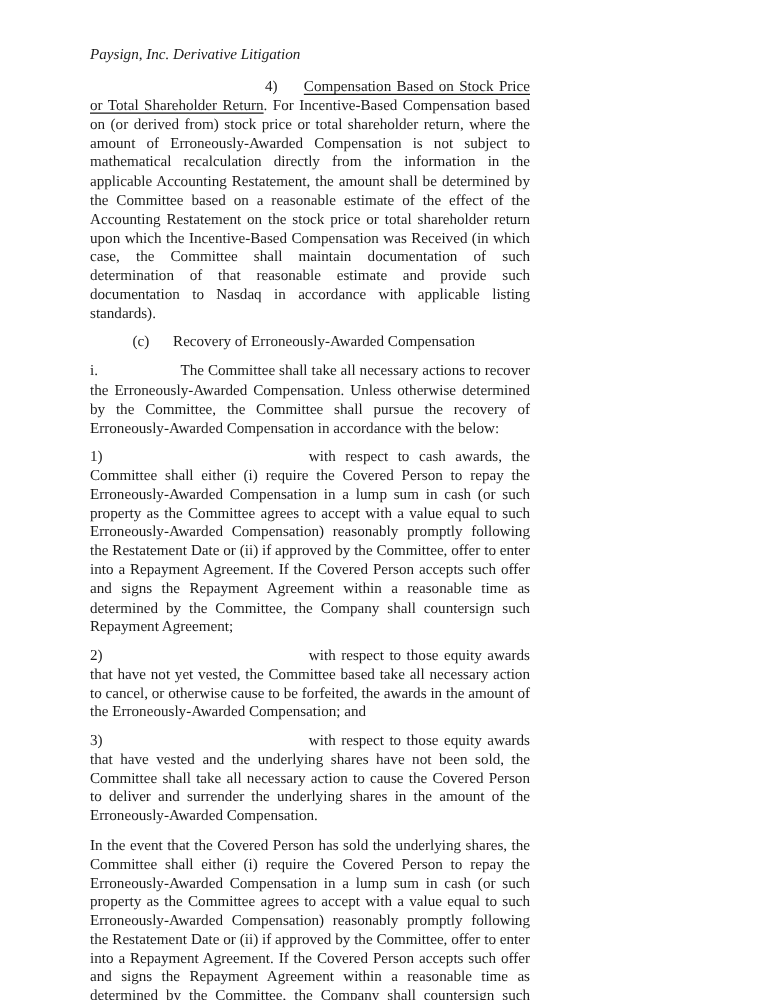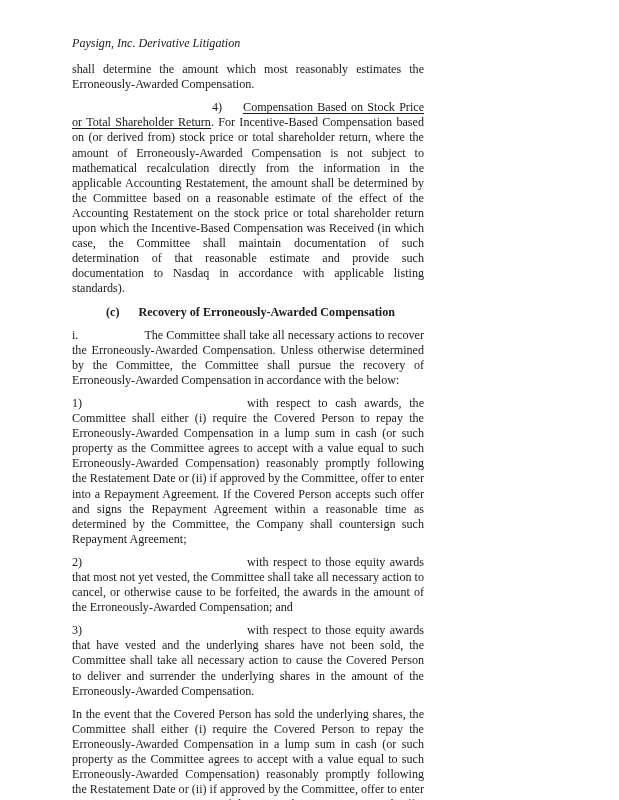--- a/index.html
+++ b/index.html
@@ -29,21 +29,21 @@
   }
   .page-label {
     margin: 0 0 13px 0;
   }
   .para {
     margin: 0 0 8px 0;
     text-align: justify;
   }
   .section-heading {
     margin: 4px 0 8px 0;
-    font-weight: bold;
+    font-weight: normal;
     text-align: left;
   }
   .tab {
     display: inline-block;
     height: 1px;
     vertical-align: baseline;
   }
   .t-item4-indent { width: 140px; }
   .t-item4-gap    { width: 21px; }
   .t-sec-indent   { width: 34px; }
@@ -57,29 +57,28 @@
 </style>
 </head>
 <body>
 
 <div class="page">
 
   <div>
     <p class="case-title">Paysign, Inc. Derivative Litigation</p>
   </div>
 
-  <p class="para">shall determine the amount which most reasonably estimates the Erroneously-Awarded Compensation.</p>
 
   <p class="para"><span class="tab t-item4-indent"></span><span>4)</span><span class="tab t-item4-gap"></span><span class="u">Compensation Based on Stock Price or Total Shareholder Return</span><span>. For Incentive-Based Compensation based on (or derived from) stock price or total shareholder return, where the amount of Erroneously-Awarded Compensation is not subject to mathematical recalculation directly from the information in the applicable Accounting Restatement, the amount shall be determined by the Committee based on a reasonable estimate of the effect of the Accounting Restatement on the stock price or total shareholder return upon which the Incentive-Based Compensation was Received (in which case, the Committee shall maintain documentation of such determination of that reasonable estimate and provide such documentation to Nasdaq in accordance with applicable listing standards).</span></p>
 
   <p class="section-heading"><span class="tab t-sec-indent"></span><span>(c)</span><span class="tab t-sec-gap"></span><span>Recovery of Erroneously-Awarded Compensation</span></p>
 
   <p class="para"><span>i.</span><span class="tab t-roman-gap"></span><span>The Committee shall take all necessary actions to recover the Erroneously-Awarded Compensation. Unless otherwise determined by the Committee, the Committee shall pursue the recovery of Erroneously-Awarded Compensation in accordance with the below:</span></p>
 
   <p class="para"><span>1)</span><span class="tab t-num-gap"></span><span>with respect to cash awards, the Committee shall either (i) require the Covered Person to repay the Erroneously-Awarded Compensation in a lump sum in cash (or such property as the Committee agrees to accept with a value equal to such Erroneously-Awarded Compensation) reasonably promptly following the Restatement Date or (ii) if approved by the Committee, offer to enter into a Repayment Agreement. If the Covered Person accepts such offer and signs the Repayment Agreement within a reasonable time as determined by the Committee, the Company shall countersign such Repayment Agreement;</span></p>
 
-  <p class="para"><span>2)</span><span class="tab t-num-gap"></span><span>with respect to those equity awards that most not yet vested, the Committee shall take all necessary action to cancel, or otherwise cause to be forfeited, the awards in the amount of the Erroneously-Awarded Compensation; and</span></p>
+  <p class="para"><span>2)</span><span class="tab t-num-gap"></span><span>with respect to those equity awards that have not yet vested, the Committee based take all necessary action to cancel, or otherwise cause to be forfeited, the awards in the amount of the Erroneously-Awarded Compensation; and</span></p>
 
   <p class="para"><span>3)</span><span class="tab t-num-gap"></span><span>with respect to those equity awards that have vested and the underlying shares have not been sold, the Committee shall take all necessary action to cause the Covered Person to deliver and surrender the underlying shares in the amount of the Erroneously-Awarded Compensation.</span></p>
 
   <p class="para">In the event that the Covered Person has sold the underlying shares, the Committee shall either (i) require the Covered Person to repay the Erroneously-Awarded Compensation in a lump sum in cash (or such property as the Committee agrees to accept with a value equal to such Erroneously-Awarded Compensation) reasonably promptly following the Restatement Date or (ii) if approved by the Committee, offer to enter into a Repayment Agreement. If the Covered Person accepts such offer and signs the Repayment Agreement within a reasonable time as determined by the Committee, the Company shall countersign such Repayment Agreement.</p>
 
 </div>
 
 </body></html>

